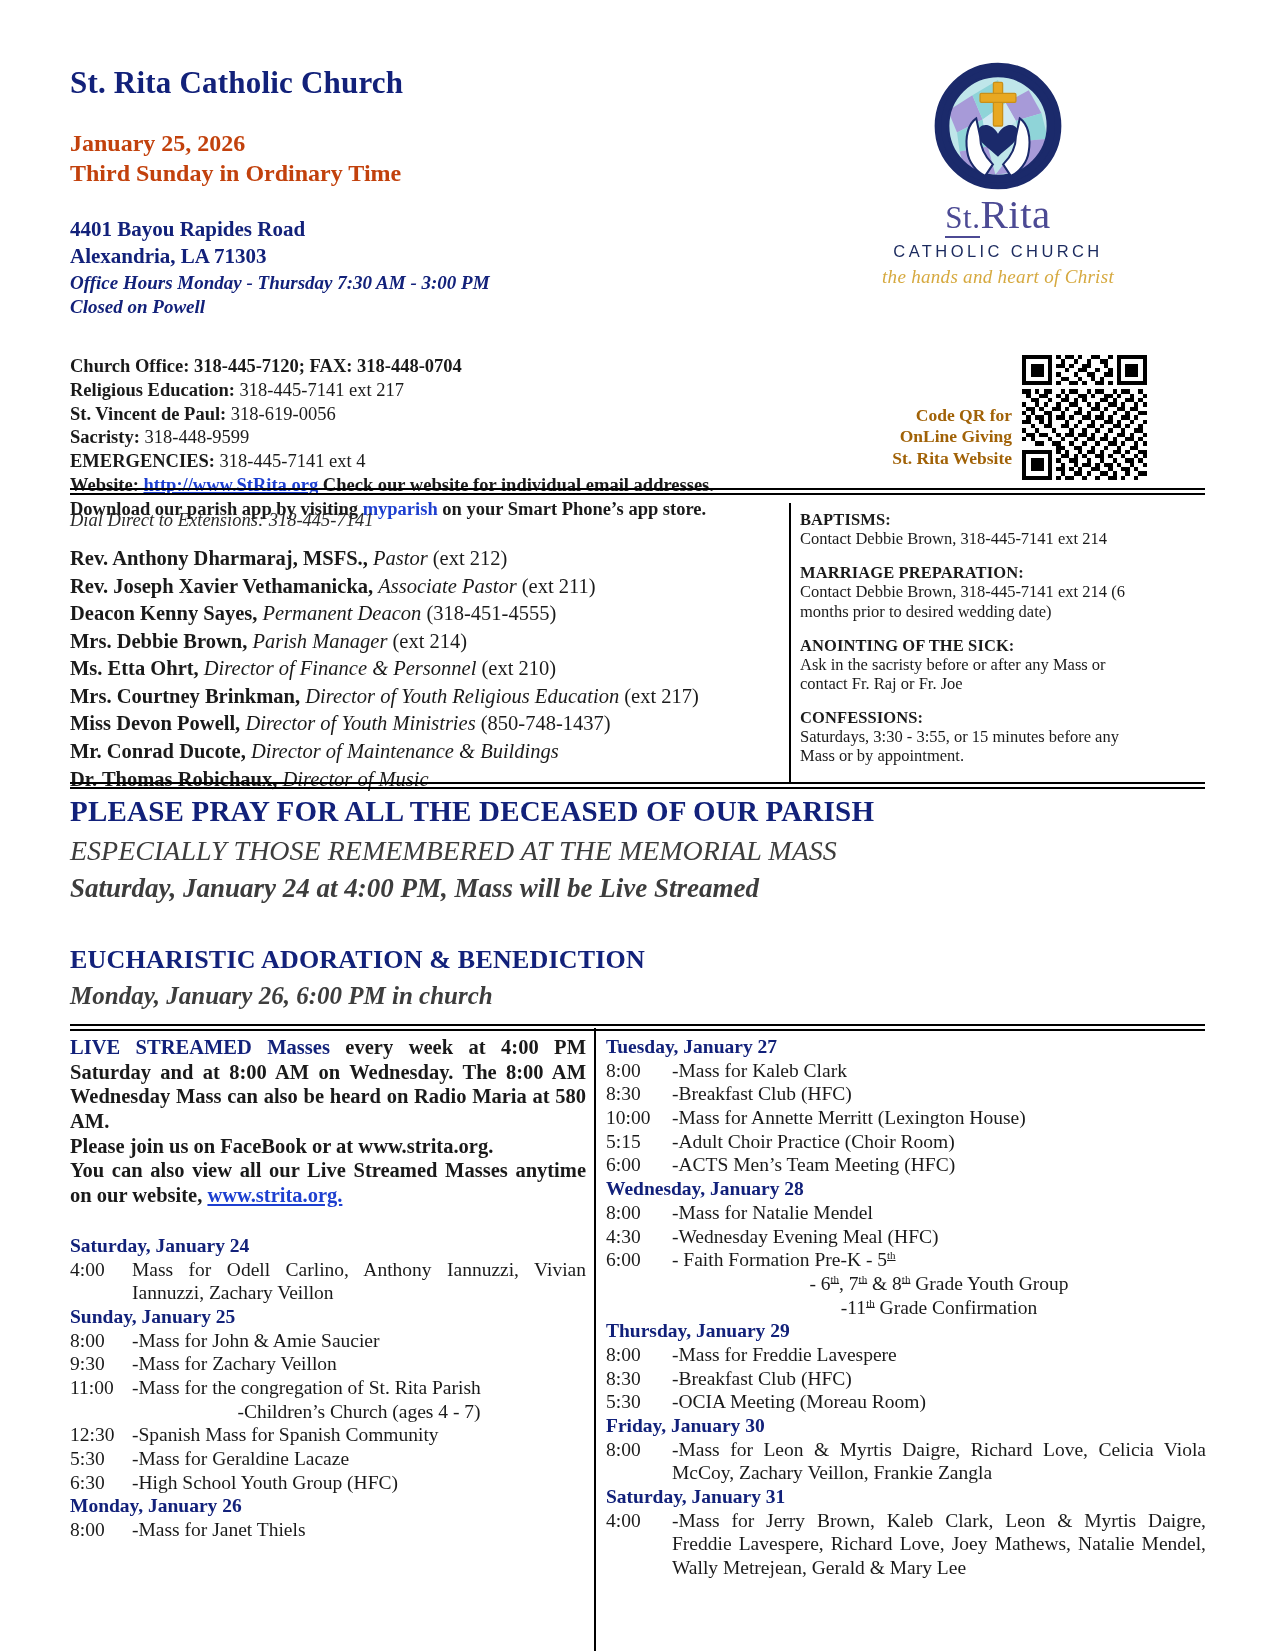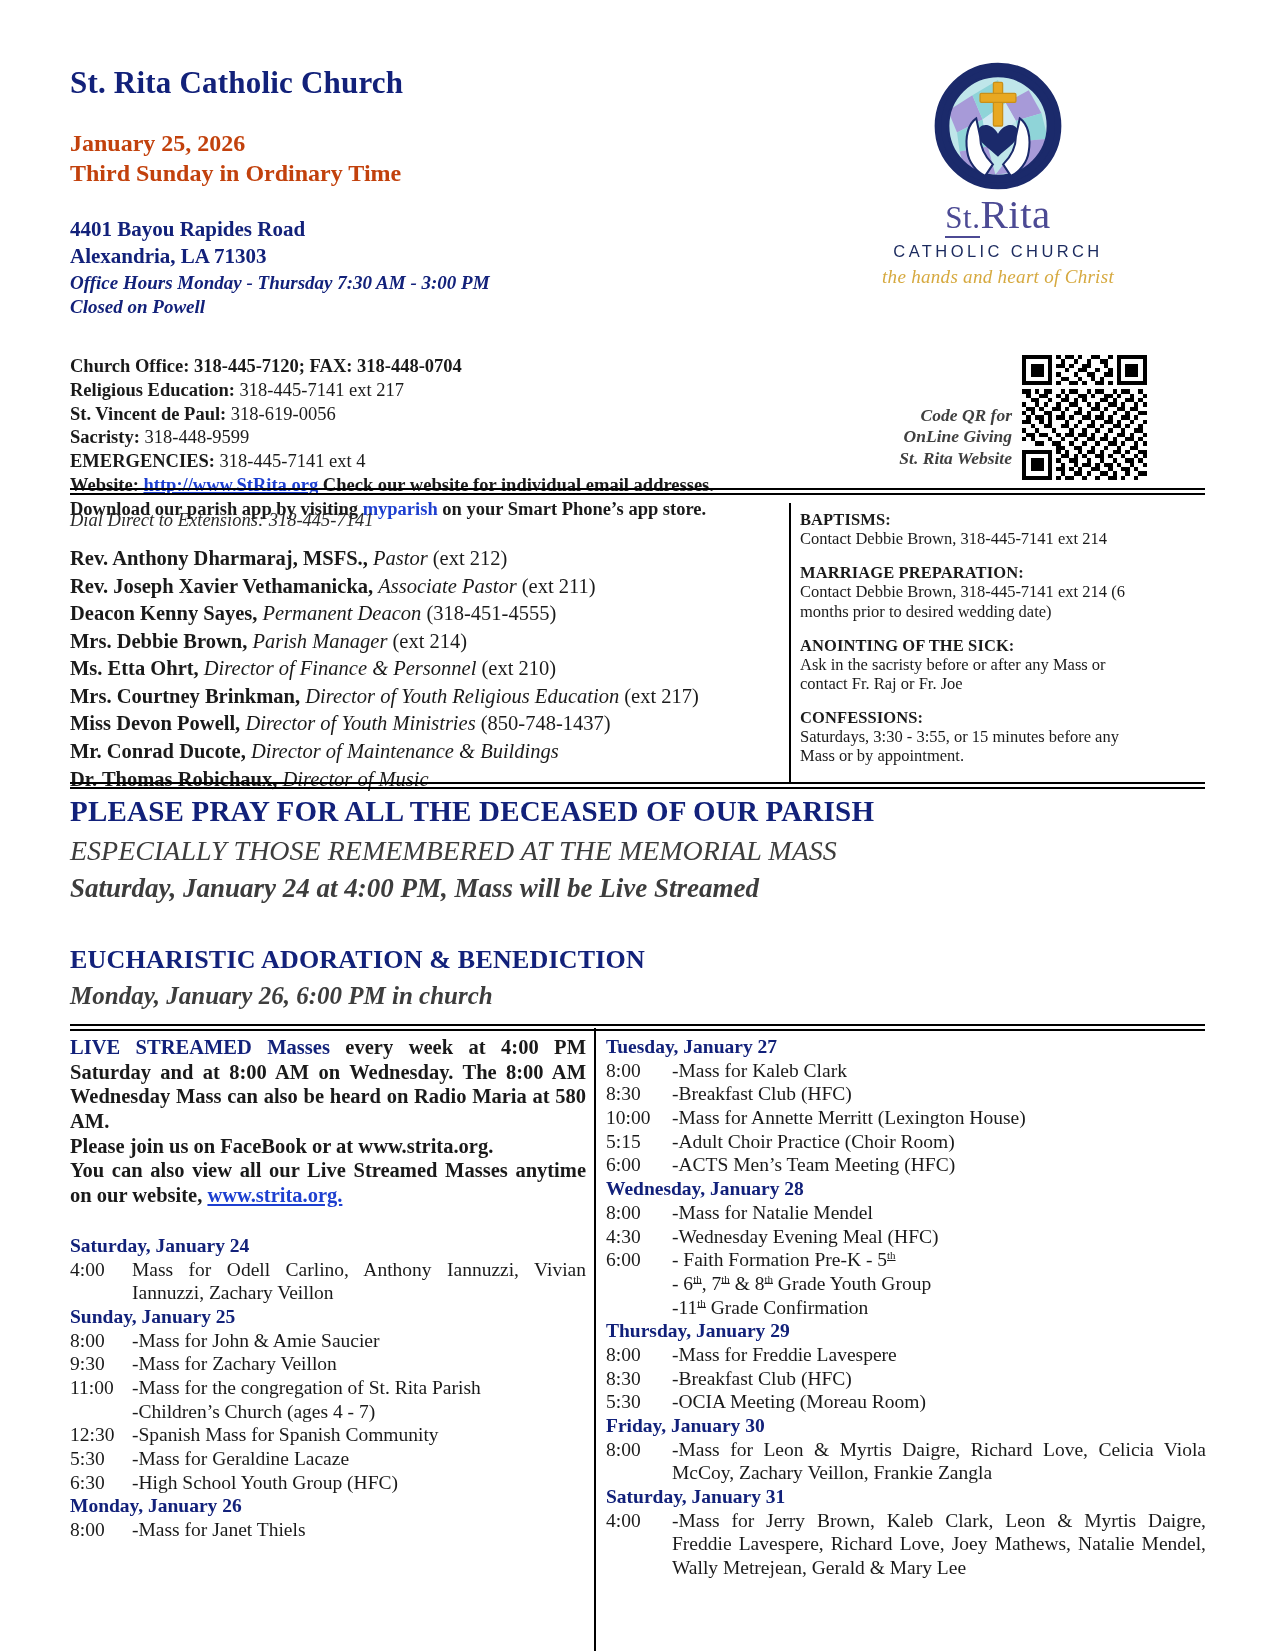--- a/index.html
+++ b/index.html
@@ -83,32 +83,32 @@
 
   .stream { font-size: 20.5px; font-weight: bold; line-height: 1.205; text-align: justify; }
   .stream .hl { color: #12217a; }
 
   .sched { font-size: 19.5px; line-height: 1.215; }
   .day { font-weight: bold; color: #12217a; font-size: 19.5px; }
   .ent { display: flex; }
   .ent .t { width: 62px; flex: 0 0 62px; }
   .ent .d { flex: 1; }
   .ent .d.just { text-align: justify; }
-  .cont { padding-left: 62px; }
+  .cont { padding-left: 62px; text-align: center; }
   sup { font-size: 11px; vertical-align: super; line-height: 0; text-decoration: underline; }
 
   .sched-r { font-size: 19.5px; line-height: 1.215; }
   .sched-r .ent .t { width: 66px; flex: 0 0 66px; }
   .sched-r .cont { padding-left: 66px; }
 
   
   .qr-box { position: absolute; left: 1022px; top: 355px; width: 125px; height: 125px; }
   .qr-label {
     position: absolute; left: 862px; top: 405px; width: 150px; text-align: right;
-    font-size: 17.5px; font-style: italic; font-weight: bold; color: #404040; line-height: 1.22;
+    font-size: 17.5px; font-weight: bold; color: #a16207; line-height: 1.22;
   }
 </style>
 </head>
 <body>
 
 <div class="page">
 
   <div class="header">
     <div class="church-title">St. Rita Catholic Church</div>
     <div class="date-block">

